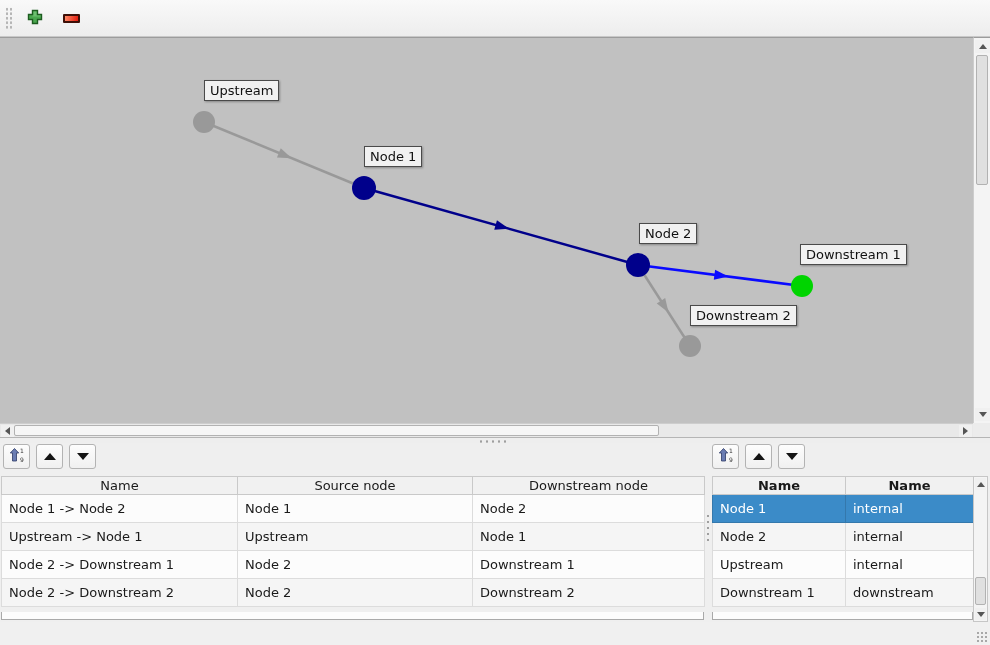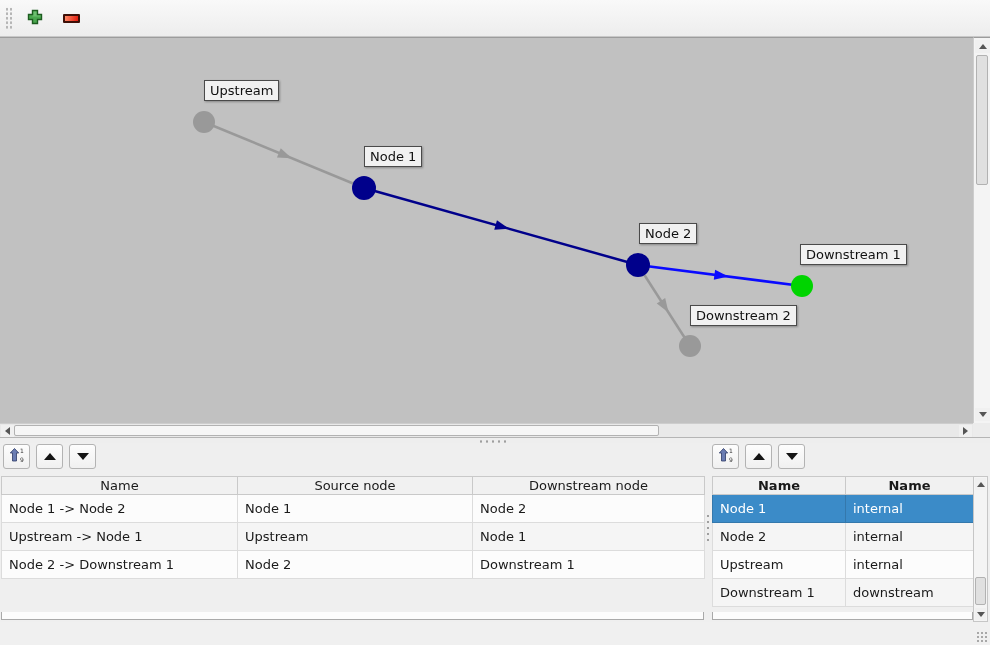--- a/index.html
+++ b/index.html
@@ -204,20 +204,25 @@
         <tr class="alt">
           <td>Upstream -&gt; Node 1</td>
           <td>Upstream</td>
           <td>Node 1</td>
         </tr>
         <tr>
           <td>Node 2 -&gt; Downstream 1</td>
           <td>Node 2</td>
           <td>Downstream 1</td>
         </tr>
+        <tr class="alt">
+          <td>Node 2 -&gt; Downstream 2</td>
+          <td>Node 2</td>
+          <td>Downstream 2</td>
+        </tr>
       </tbody>
   </table>
   <div class="table-tail" style="left:1px;top:169px;width:703px;height:8px"></div>
 
   <div class="vsplit-dots"></div>
 
   <table class="grid-table nodes-table" style="left:712px;width:261px">
     <colgroup>
         <col style="width:133px">
         <col style="width:128px">

